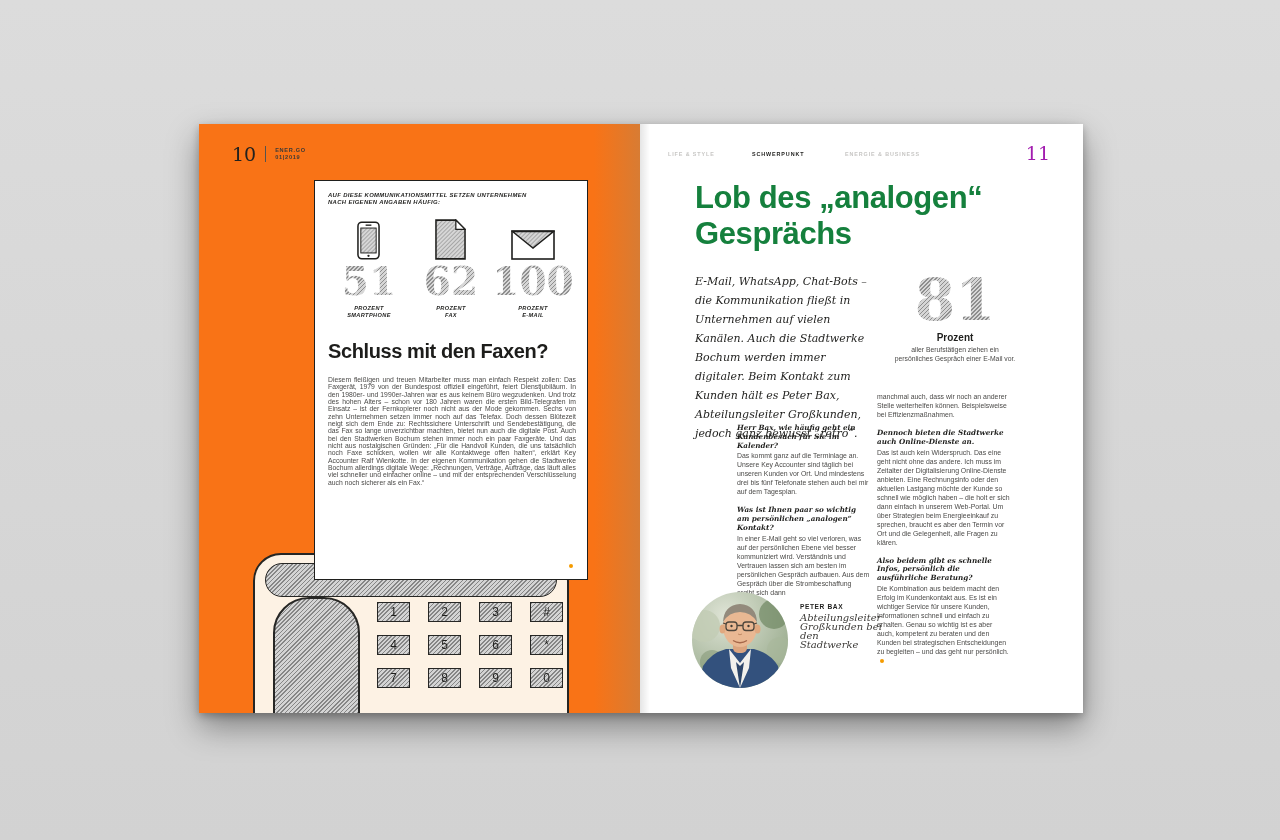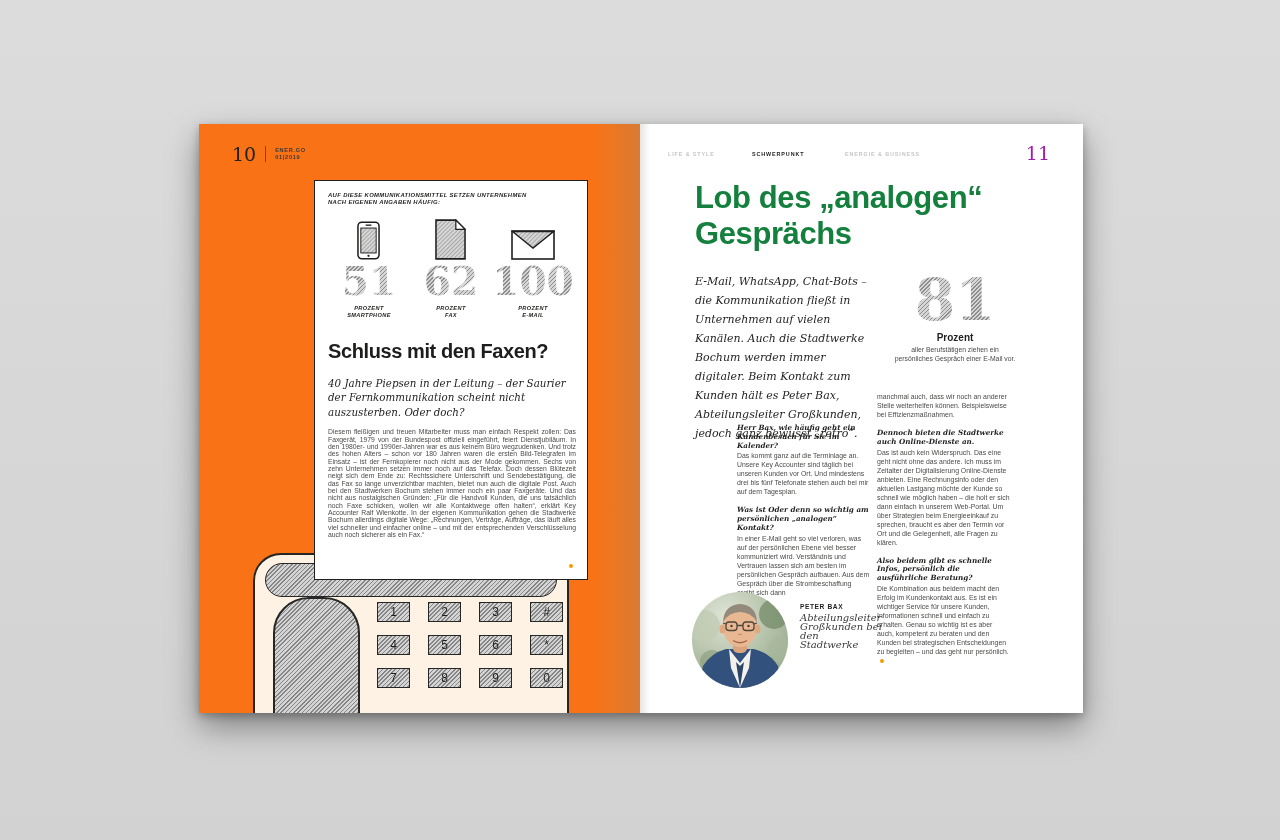--- a/index.html
+++ b/index.html
@@ -175,21 +175,20 @@
           </div>
           <div class="stat-num">100</div>
           <div class="stat-label">
             <div>PROZENT</div>
             <div>E-MAIL</div>
           </div>
         </div>
       </div>
 
       <div class="headline-left">Schluss mit den Faxen?</div>
-      <div class="deck">40 Jahre Piepsen in der Leitung – der Saurier der Fernkommunikation scheint nicht auszusterben. Oder doch?</div>
       <div class="bodytext">Diesem fleißigen und treuen Mitarbeiter muss man einfach Respekt zollen: Das Faxgerät, 1979 von der Bundespost offiziell eingeführt, feiert Dienstjubiläum. In den 1980er- und 1990er-Jahren war es aus keinem Büro wegzudenken. Und trotz des hohen Alters – schon vor 180 Jahren waren die ersten Bild-Telegrafen im Einsatz – ist der Fernkopierer noch nicht aus der Mode gekommen. Sechs von zehn Unternehmen setzen immer noch auf das Telefax. Doch dessen Blütezeit neigt sich dem Ende zu: Rechtssichere Unterschrift und Sendebestätigung, die das Fax so lange unverzichtbar machten, bietet nun auch die digitale Post. Auch bei den Stadtwerken Bochum stehen immer noch ein paar Faxgeräte. Und das nicht aus nostalgischen Gründen: „Für die Handvoll Kunden, die uns tatsächlich noch Faxe schicken, wollen wir alle Kontaktwege offen halten“, erklärt Key Accounter Ralf Wienkotte. In der eigenen Kommunikation gehen die Stadtwerke Bochum allerdings digitale Wege: „Rechnungen, Verträge, Aufträge, das läuft alles viel schneller und einfacher online – und mit der entsprechenden Verschlüsselung auch noch sicherer als ein Fax.“</div>
       <div class="paper-dot"></div>
     </div>
   </div>
 
   <div class="page page-right">
 
     <div class="nav">
       <span class="nav-item" style="left:28px">LIFE &amp; STYLE</span>
       <span class="nav-item active" style="left:112px">SCHWERPUNKT</span>
@@ -203,21 +202,21 @@
 
     <div class="statblock">
       <div class="big">81</div>
       <div class="unit">Prozent</div>
       <div class="cap">aller Berufstätigen ziehen ein persönliches Gespräch einer E-Mail vor.</div>
     </div>
 
     <div class="qacol col1">
       <p class="q">Herr Bax, wie häufig geht ein Kundenbesuch für Sie im Kalender?</p>
       <p class="a">Das kommt ganz auf die Terminlage an. Unsere Key Accounter sind täglich bei unseren Kunden vor Ort. Und mindestens drei bis fünf Telefonate stehen auch bei mir auf dem Tagesplan.</p>
-      <p class="q">Was ist Oder denn so wichtig am persönlichen „analogen“ Kontakt?</p>
+      <p class="q">Was ist Ihnen paar so wichtig am persönlichen „analogen“ Kontakt?</p>
       <p class="a">In einer E-Mail geht so viel verloren, was auf der persönlichen Ebene viel besser kommuniziert wird. Verständnis und Vertrauen lassen sich am besten im persönlichen Gespräch aufbauen. Aus dem Gespräch über die Strombeschaffung ergibt sich dann</p>
     </div>
 
     <div class="qacol col2">
       <p class="a">manchmal auch, dass wir noch an anderer Stelle weiterhelfen können. Beispielsweise bei Effizienzmaßnahmen.</p>
       <p class="q">Dennoch bieten die Stadtwerke auch Online-Dienste an.</p>
       <p class="a">Das ist auch kein Widerspruch. Das eine geht nicht ohne das andere. Ich muss im Zeitalter der Digitalisierung Online-Dienste anbieten. Eine Rechnungsinfo oder den aktuellen Lastgang möchte der Kunde so schnell wie möglich haben – die holt er sich dann einfach in unserem Web-Portal. Um über Strategien beim Energieeinkauf zu sprechen, braucht es aber den Termin vor Ort und die Gelegenheit, alle Fragen zu klären.</p>
       <p class="q">Also beidem gibt es schnelle Infos, persönlich die ausführliche Beratung?</p>
       <p class="a"><span>Die Kombination aus beidem macht den Erfolg im Kundenkontakt aus. Es ist ein wichtiger Service für unsere Kunden, Informationen schnell und einfach zu erhalten. Genau so wichtig ist es aber auch, kompetent zu beraten und den Kunden bei strategischen Entscheidungen zu begleiten – und das geht nur persönlich.</span><span class="enddot"></span></p>
     </div>

